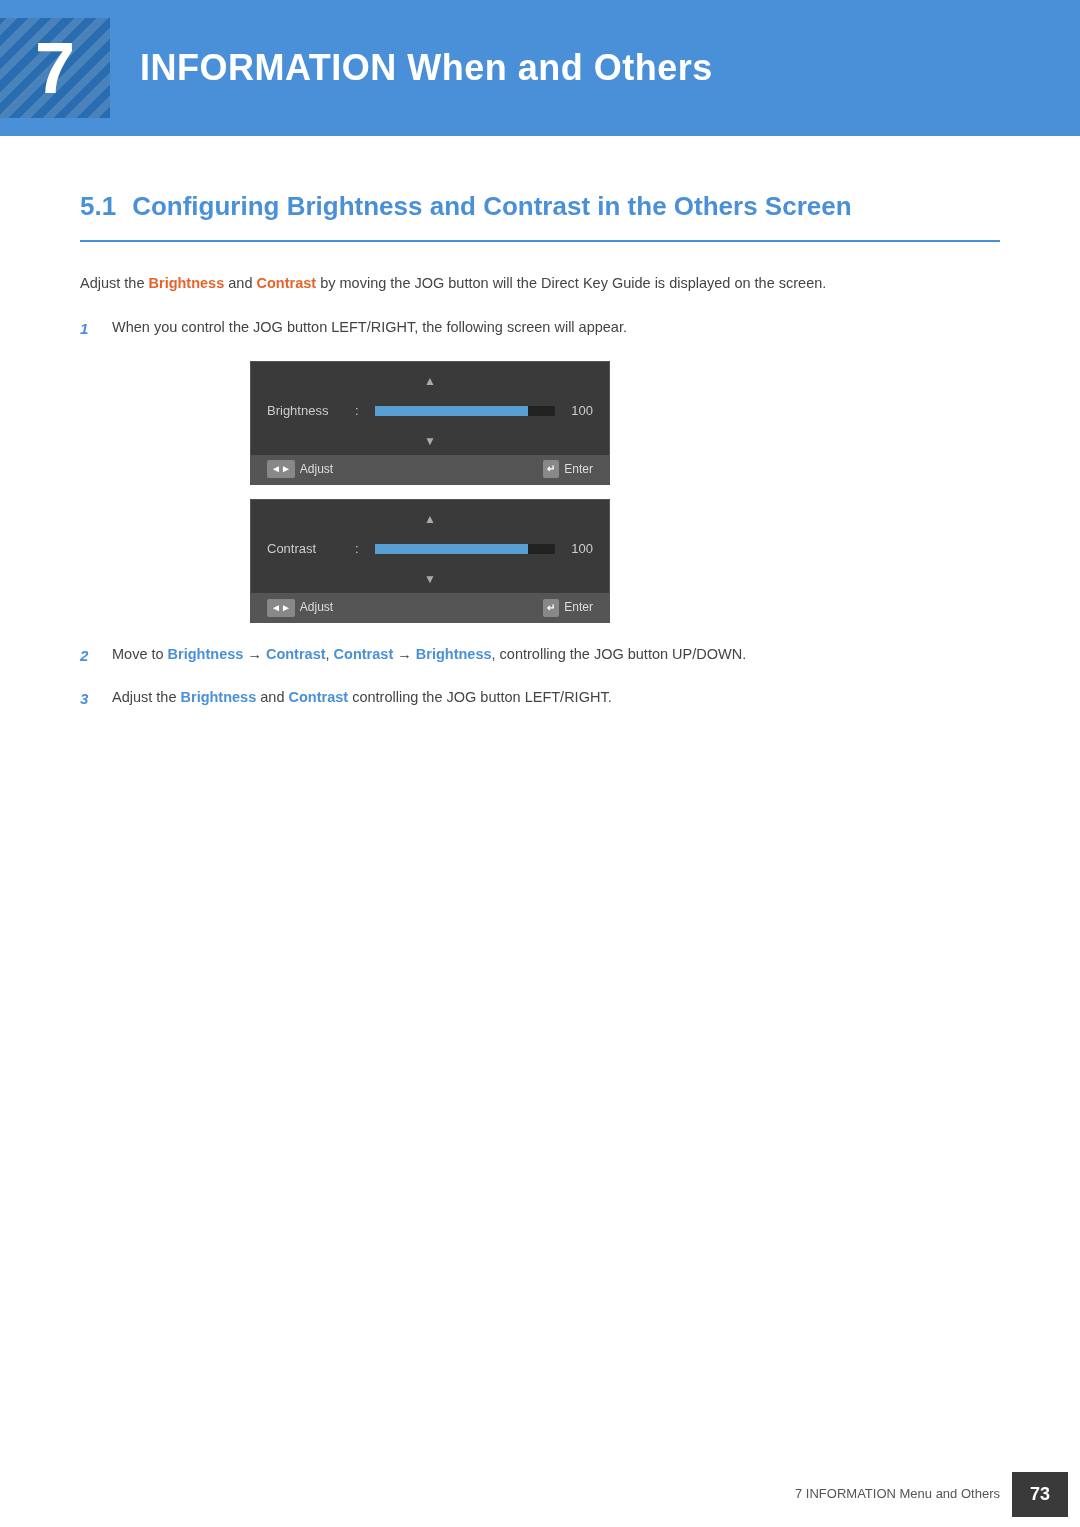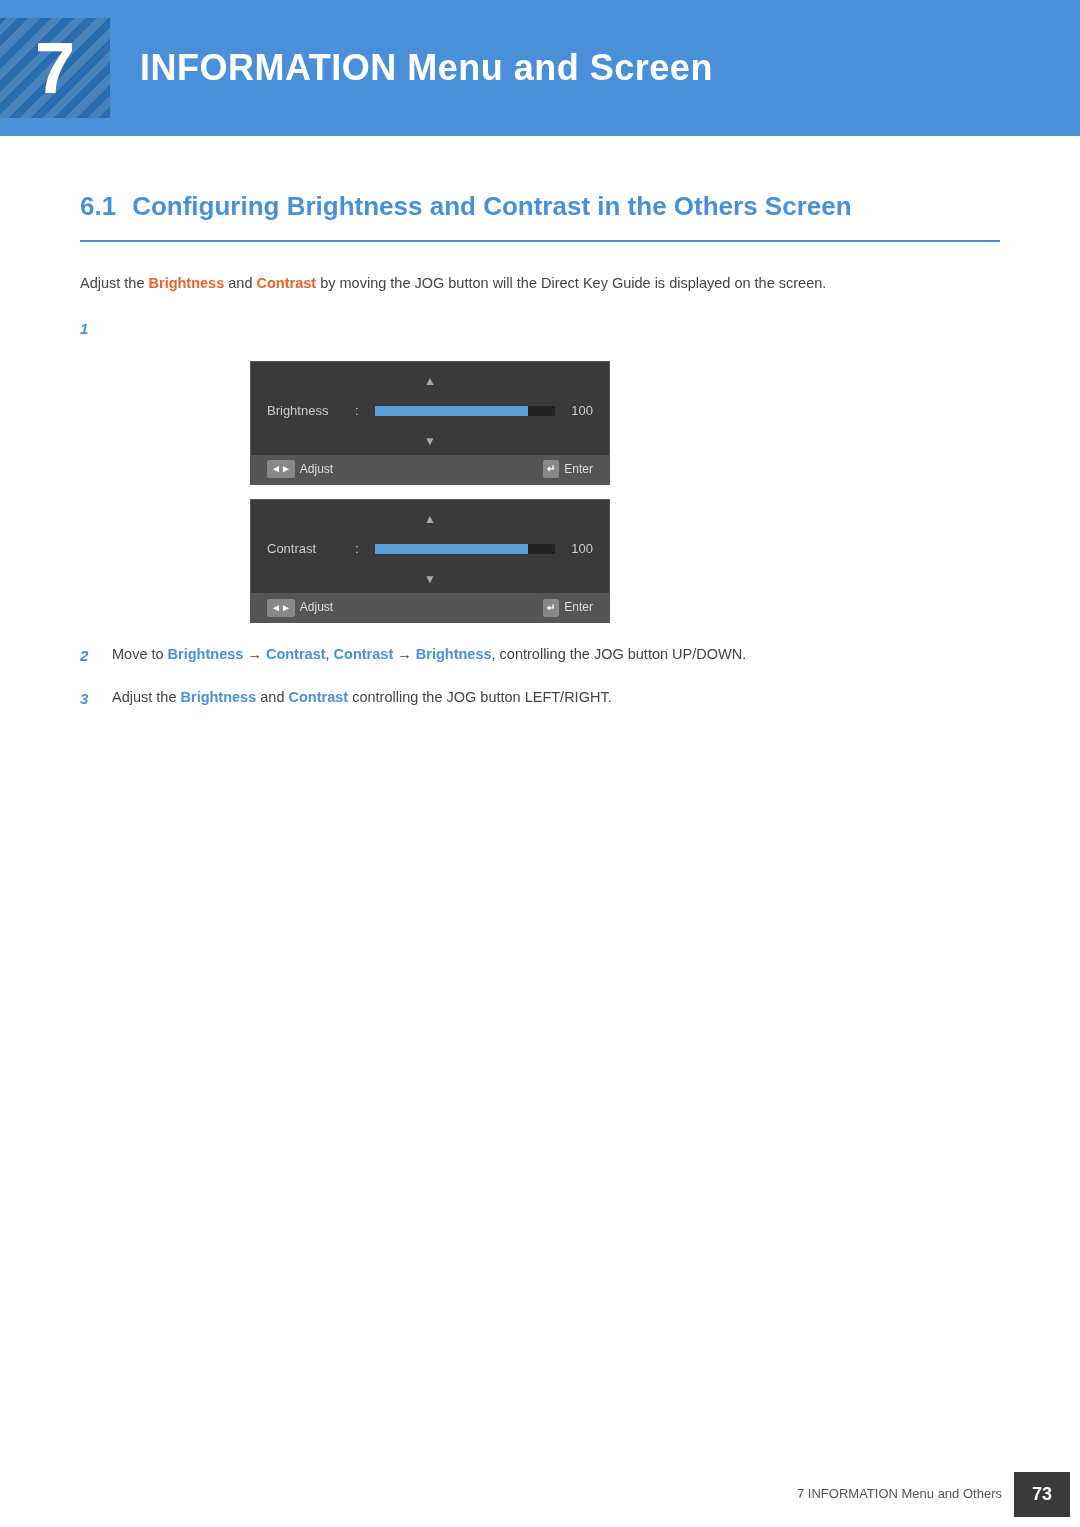--- a/index.html
+++ b/index.html
@@ -228,25 +228,25 @@
       padding: 1px 4px;
       border-radius: 2px;
       font-weight: bold;
     }
 
     
     .page-footer {
       position: absolute;
       bottom: 0;
       left: 0;
-      right: 10px;
+      right: 4px;
       display: flex;
       justify-content: flex-end;
       align-items: center;
-      padding: 10px 0;
+      padding: 10px 8px;
     }
 
     .footer-text {
       font-size: 13px;
       color: #555;
       margin-right: 12px;
     }
 
     .footer-page-num {
       background: #3a3a3a;
@@ -258,36 +258,37 @@
       text-align: right;
     }
   </style>
 </head>
 <body>
 
 <header class="page-header">
   <div class="chapter-number-block">
     <span class="chapter-number">7</span>
   </div>
-  <span class="chapter-title">INFORMATION Menu and Screen</span>
+  <span class="chapter-title">INFORMATION When and Others</span>
 </header>
 
 <main class="main-content">
 
   <div class="section-heading">
-    <span class="section-number">6.1</span>
+    <span class="section-number">5.1</span>
     <span class="section-title">Configuring Brightness and Contrast in the Others Screen</span>
   </div>
 
   <p class="body-text">
     <span>Adjust the </span><span class="bold-orange">Brightness</span><span> and </span><span class="bold-orange">Contrast</span><span> by moving the JOG button will the Direct Key Guide is displayed on the screen.</span>
   </p>
 
   <div class="step">
     <span class="step-number">1</span>
+    <span class="step-text">When you control the JOG button LEFT/RIGHT, the following screen will appear.</span>
   </div>
 
   <div class="screens-container">
 
     <div class="monitor-screen">
       <div class="screen-inner">
         <div class="screen-arrow-up">▲</div>
         <div class="screen-row">
           <span class="screen-label">Brightness</span>
           <span class="screen-colon">:</span>

